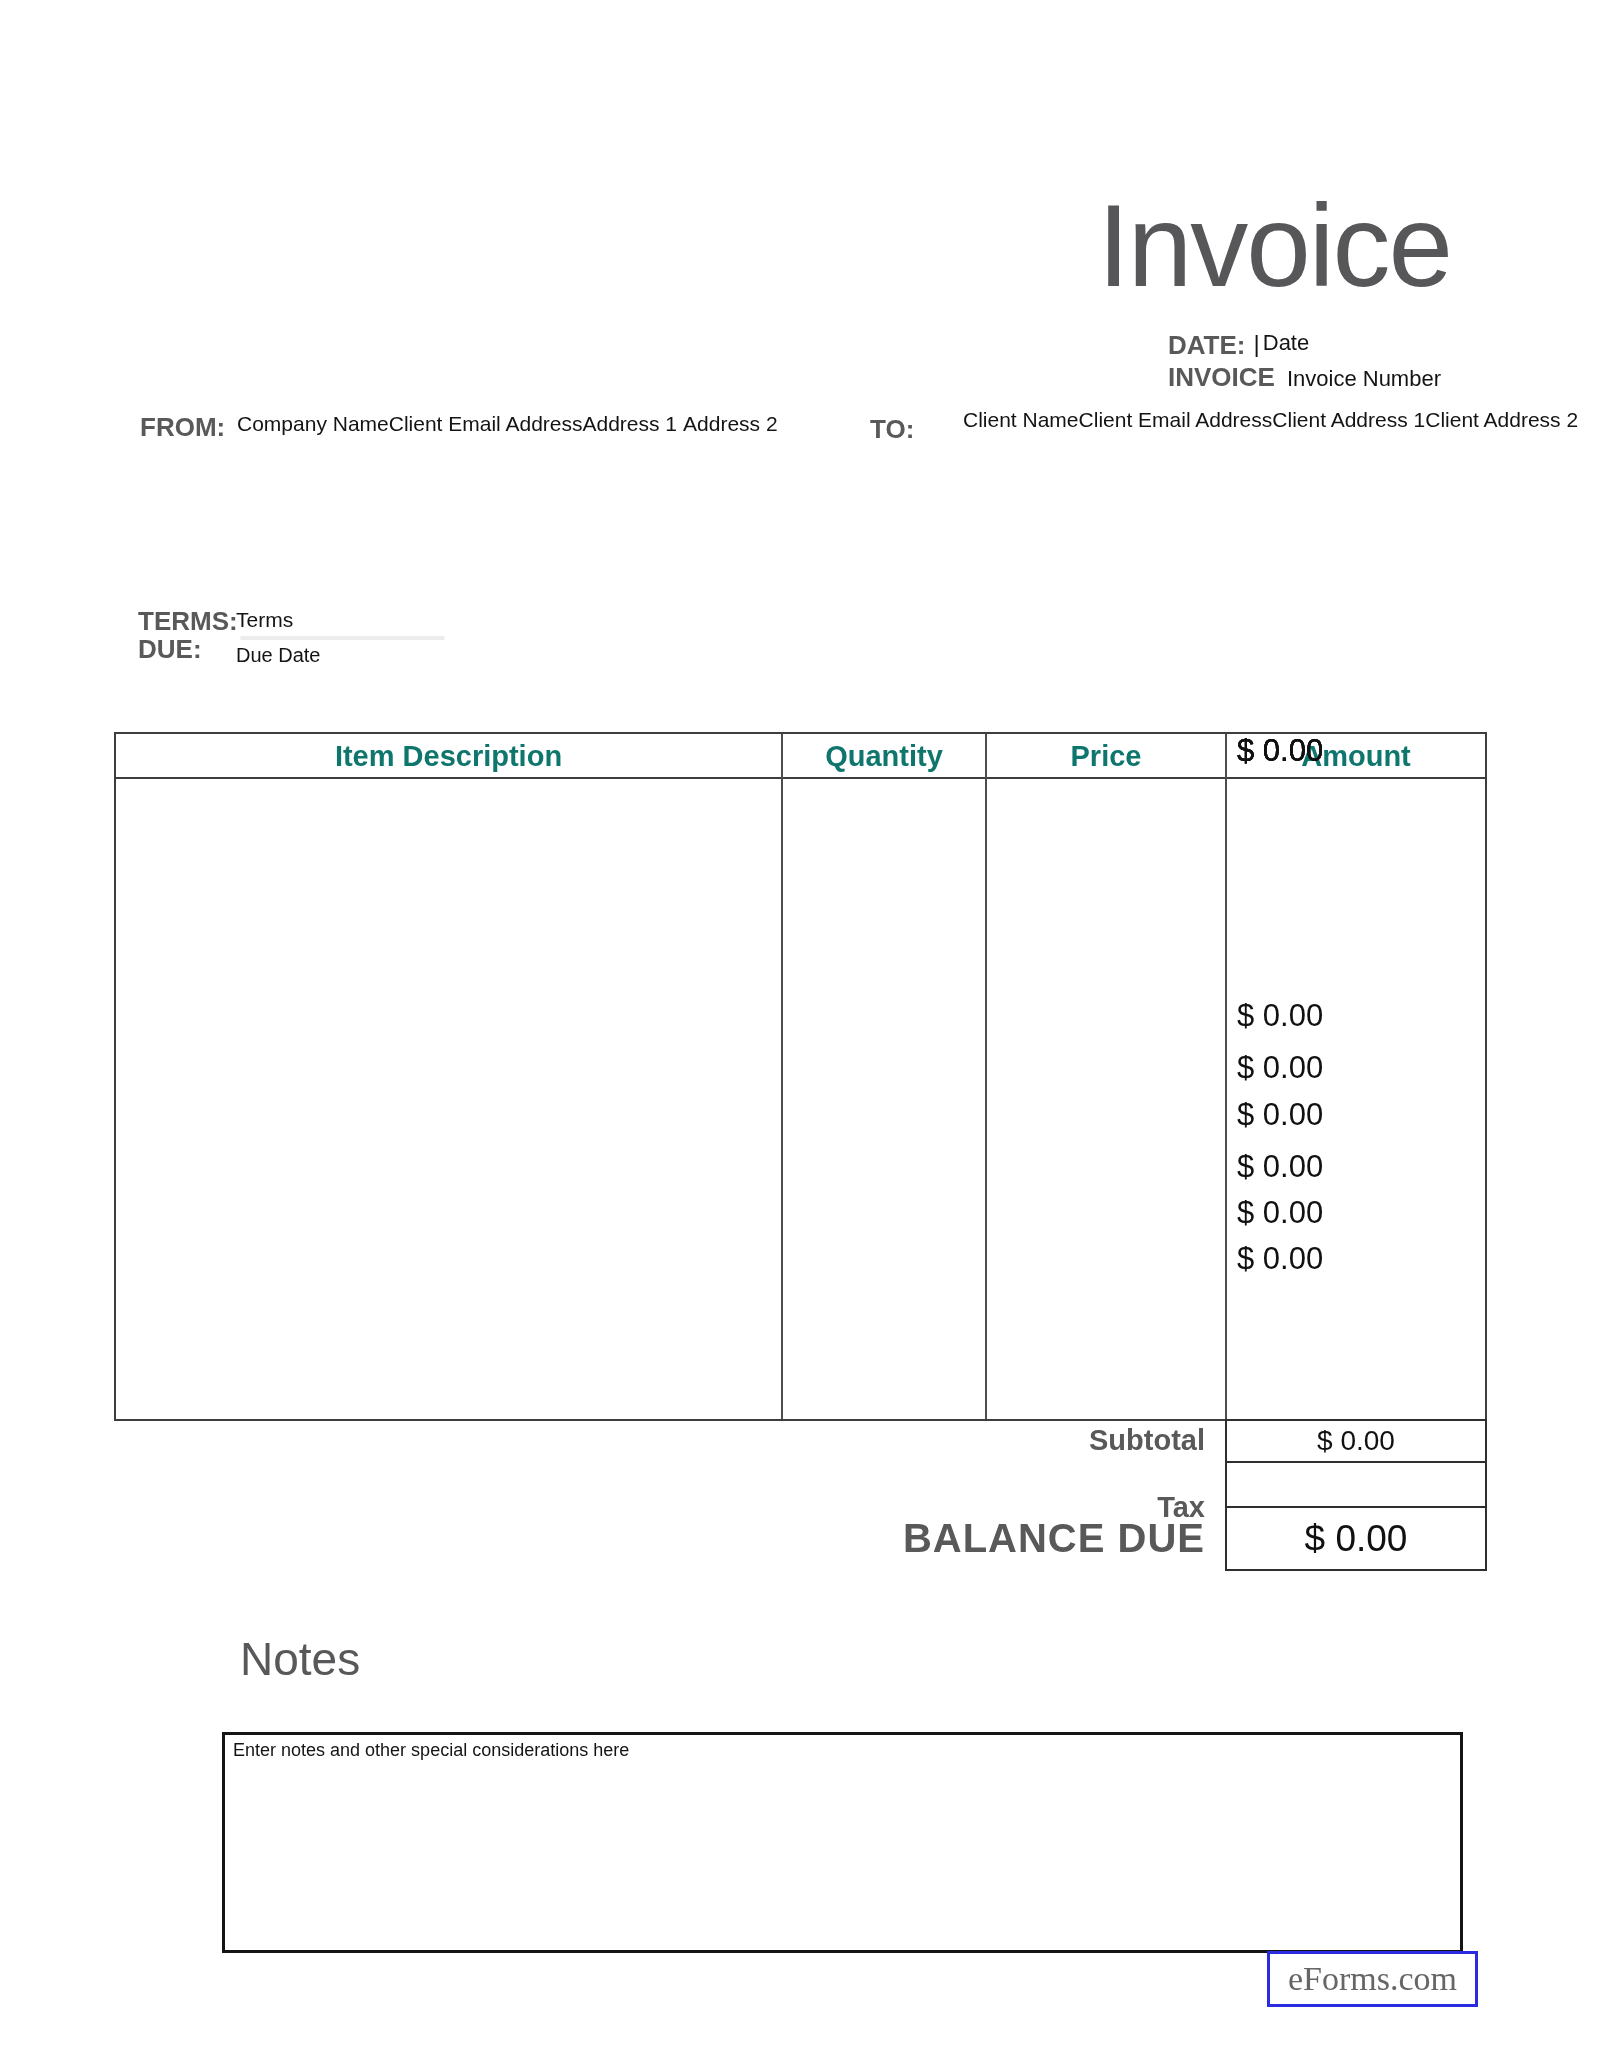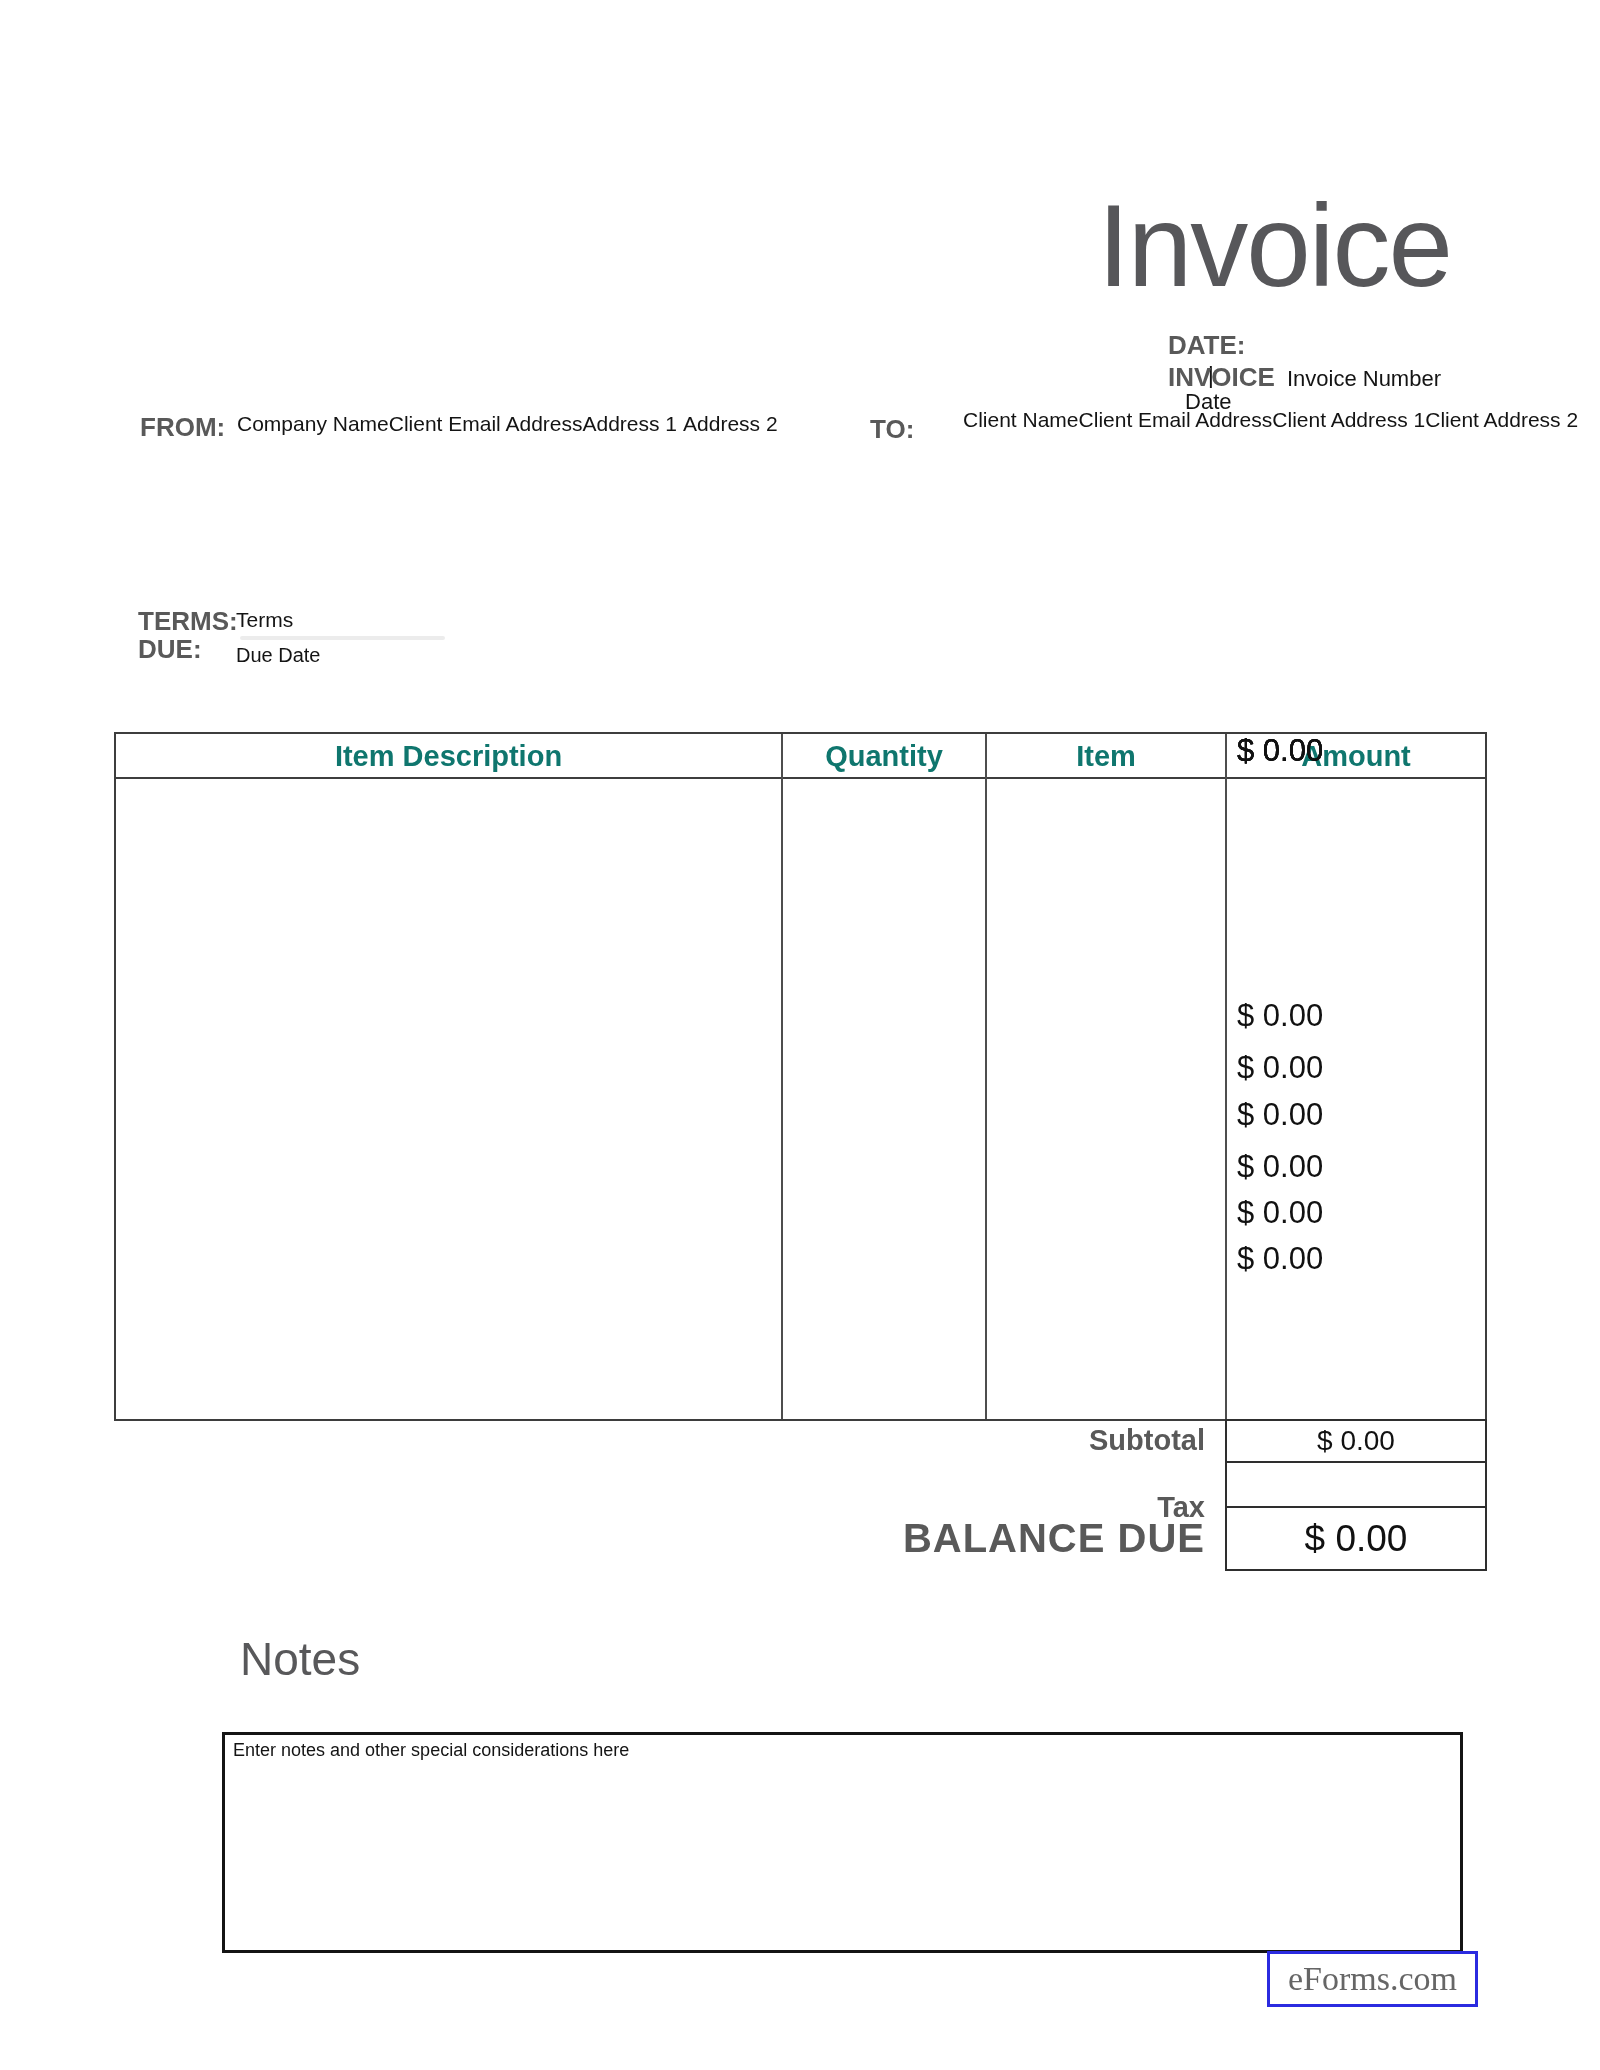--- a/index.html
+++ b/index.html
@@ -6,21 +6,21 @@
   html,body { background:#ffffff; }
   .page {
     position:relative; width:1600px; height:2070px; background:#ffffff;
     font-family:"Liberation Sans", sans-serif; color:#141414; overflow:hidden;
   }
   .abs { position:absolute; }
 
   
   .doc-title { top:188px; right:149px; font-size:116px; line-height:116px;
     color:#57575a; font-weight:400; letter-spacing:-2px; }
-  .meta-date { top:330px; left:1168px; display:flex; align-items:center;flex-direction:column; }
+  .meta-date { top:330px; left:1168px; display:flex; align-items:flex-start; }
   .meta-invoice { top:362px; left:1168px; display:flex; align-items:baseline; }
   .meta-label { font-size:26px; font-weight:700; color:#595959; }
   .meta-cursor { font-size:24px; color:#141414; margin-left:8px; }
   .meta-value { font-size:22px; color:#141414; margin-left:3px; }
   .meta-invoice .meta-value { margin-left:12px; }
 
   
   .party-label { font-size:26px; font-weight:700; color:#595959; }
   .from-label { top:412px; left:140px; }
   .to-label   { top:414px; left:870px; }
@@ -118,21 +118,21 @@
   <div class="abs party-label terms-label">TERMS:</div>
   <div class="abs terms-value">Terms</div>
   <div class="abs faded-artifact"></div>
   <div class="abs party-label due-label">DUE:</div>
   <div class="abs due-value">Due Date</div>
 
   <div class="abs items-table">
     <div class="thead-row">
       <div class="th c1">Item Description</div>
       <div class="th c2">Quantity</div>
-      <div class="th c3">Item</div>
+      <div class="th c3">Price</div>
       <div class="th c4">Amount</div>
     </div>
     <div class="v-div d1"></div>
     <div class="v-div d2"></div>
     <div class="v-div d3"></div>
 
     <div class="amt">$ 0.00</div>
     <div class="amt">$ 0.00</div>
     <div class="amt">$ 0.00</div>
     <div class="amt">$ 0.00</div>

